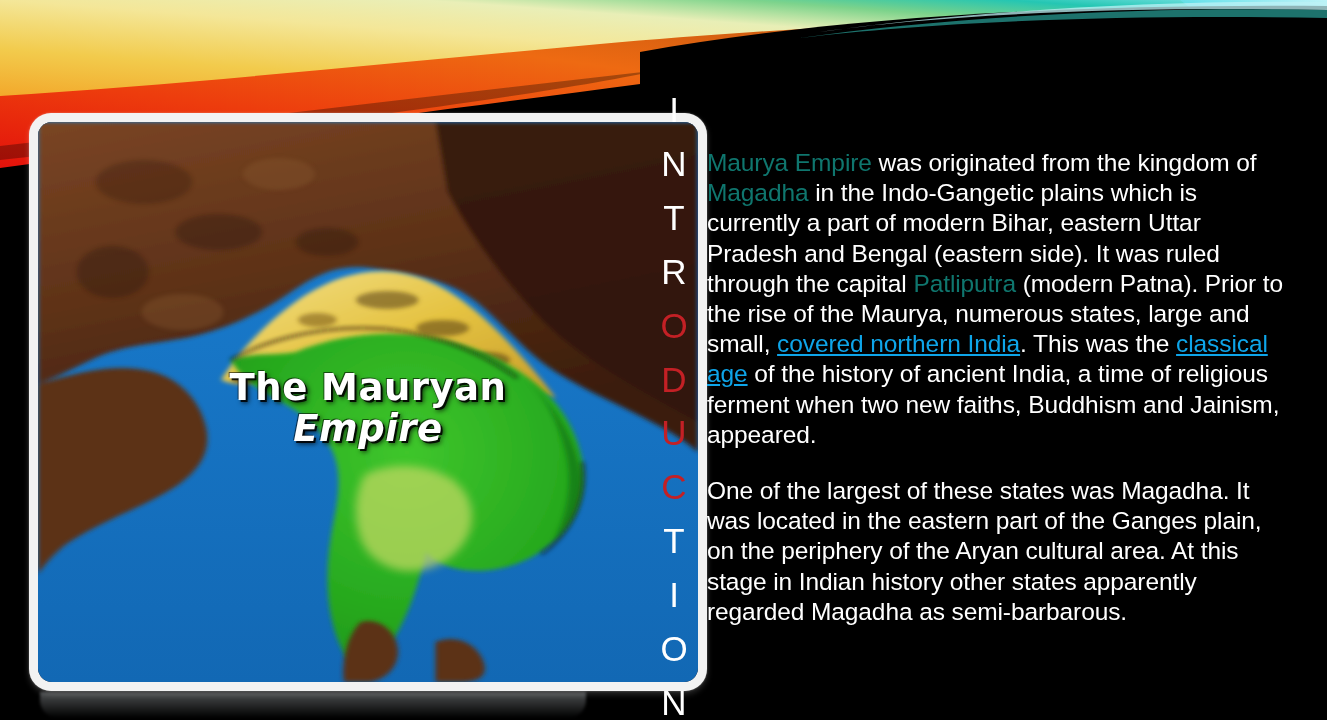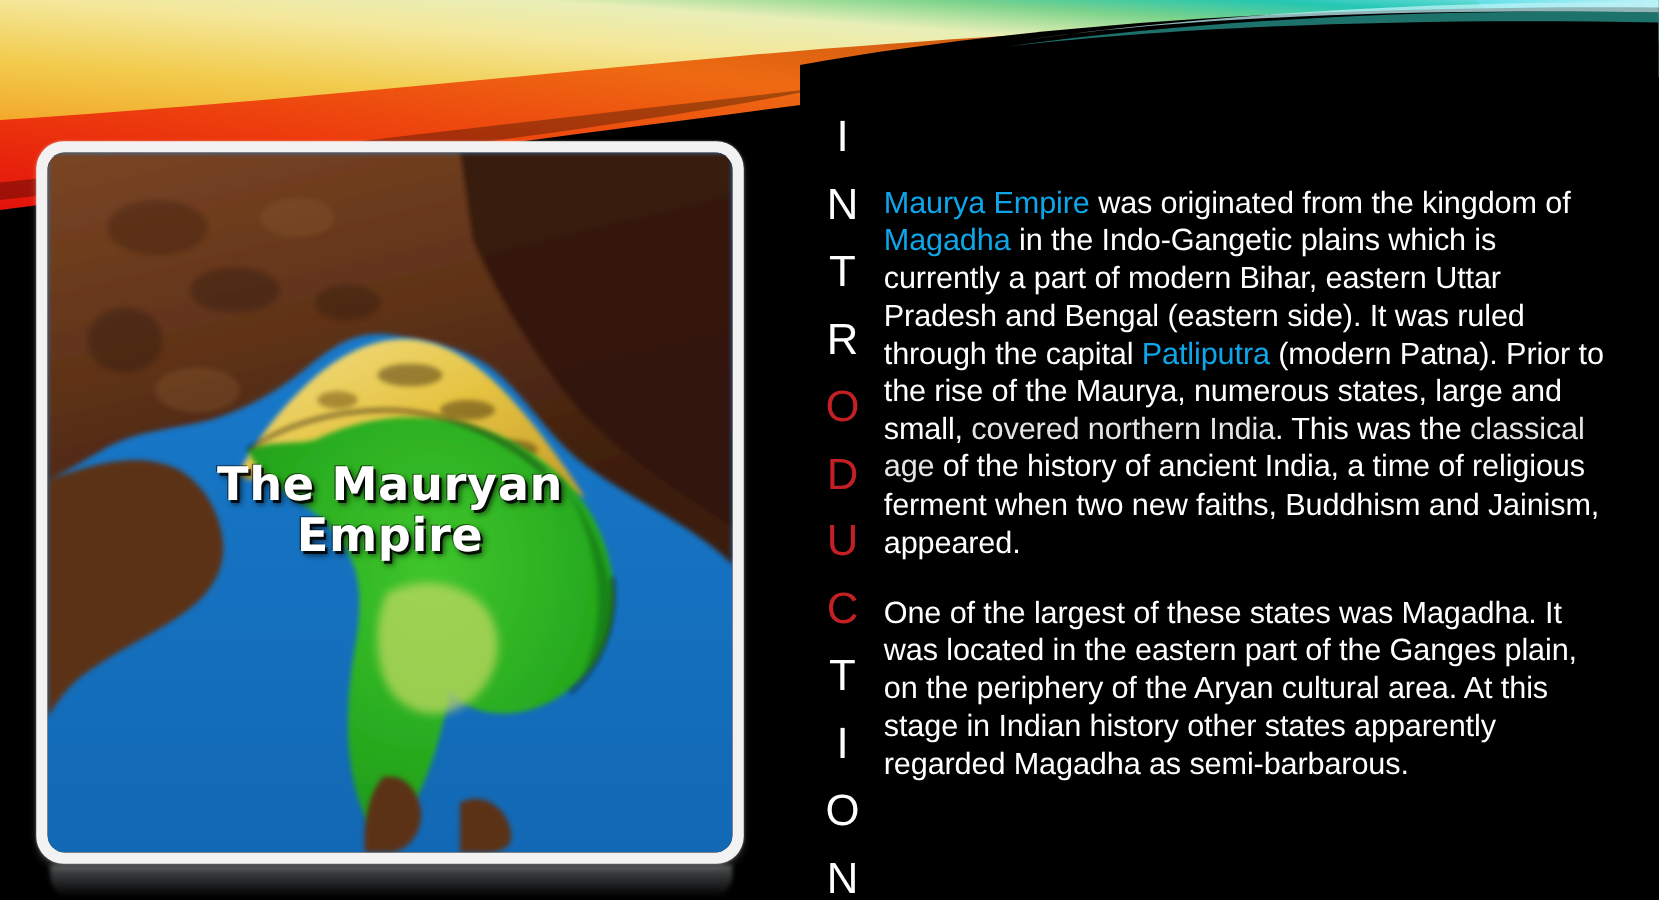--- a/index.html
+++ b/index.html
@@ -33,21 +33,21 @@
     overflow: hidden;
     pointer-events: none;
   }
   #banner svg { display: block; width: 1327px; height: 170px; }
 
   
   #photo-frame {
     position: absolute;
     left: 29px;
     top: 113px;
-    width: 566px;
+    width: 678px;
     height: 578px;
     background: #f2f2f2;
     border-radius: 22px;
     box-shadow: 0 3px 6px rgba(255,255,255,0.18),
                 0 0 2px rgba(255,255,255,0.35);
     padding: 9px;
     box-sizing: border-box;
   }
   #photo-inner {
     position: relative;
@@ -70,21 +70,21 @@
     font-weight: bold;
     font-size: 37px;
     line-height: 1.12;
     letter-spacing: 0.5px;
     text-shadow:
        2px 2px 0 rgba(0,0,0,0.85),
       -1px -1px 0 rgba(0,0,0,0.55),
        3px 3px 5px rgba(0,0,0,0.7);
     pointer-events: none;
   }
-  #map-caption .l2 { display:block; }
+  #map-caption .l2 { display:block;font-style:italic; }
 
   
   #frame-reflection {
     position: absolute;
     left: 40px;
     top: 692px;
     width: 546px;
     height: 26px;
     border-radius: 0 0 18px 18px;
     background: linear-gradient(to bottom, rgba(190,195,200,0.40), rgba(0,0,0,0));
@@ -124,23 +124,24 @@
     margin: 0;
     color: #ffffff;
     font-family: "Liberation Sans", sans-serif;
     font-size: 24.5px;
     line-height: 30.2px;
     letter-spacing: -0.1px;
     text-align: left;
   }
   #body-text p.para2 { margin-top: 26px; }
 
-  .hl-red { color: #0ea5e9; }
+  .hl-red { color: #0f766e; }
   .hl-link {
-    color: #e5e5e5;
+    color: #0ea5e9;
+    text-decoration: underline;
     text-decoration-thickness: 2px;
     text-underline-offset: 2px;
   }
 </style>
 </head>
 <body>
 
 <div id="slide">
 
   <div id="banner">

